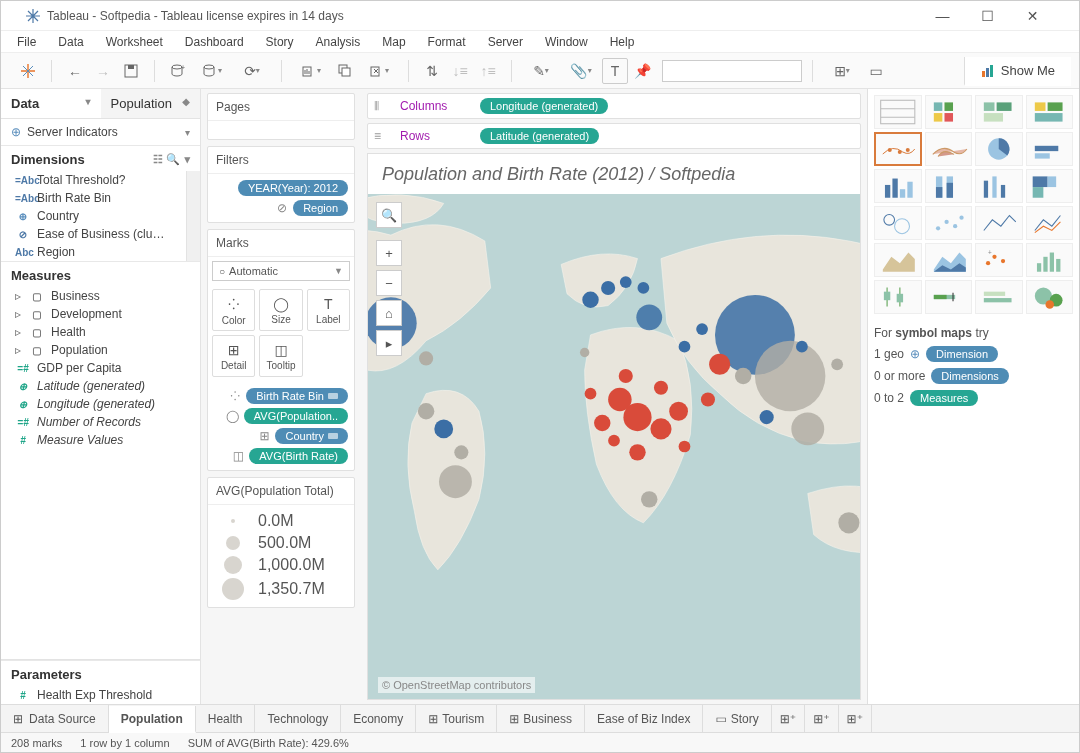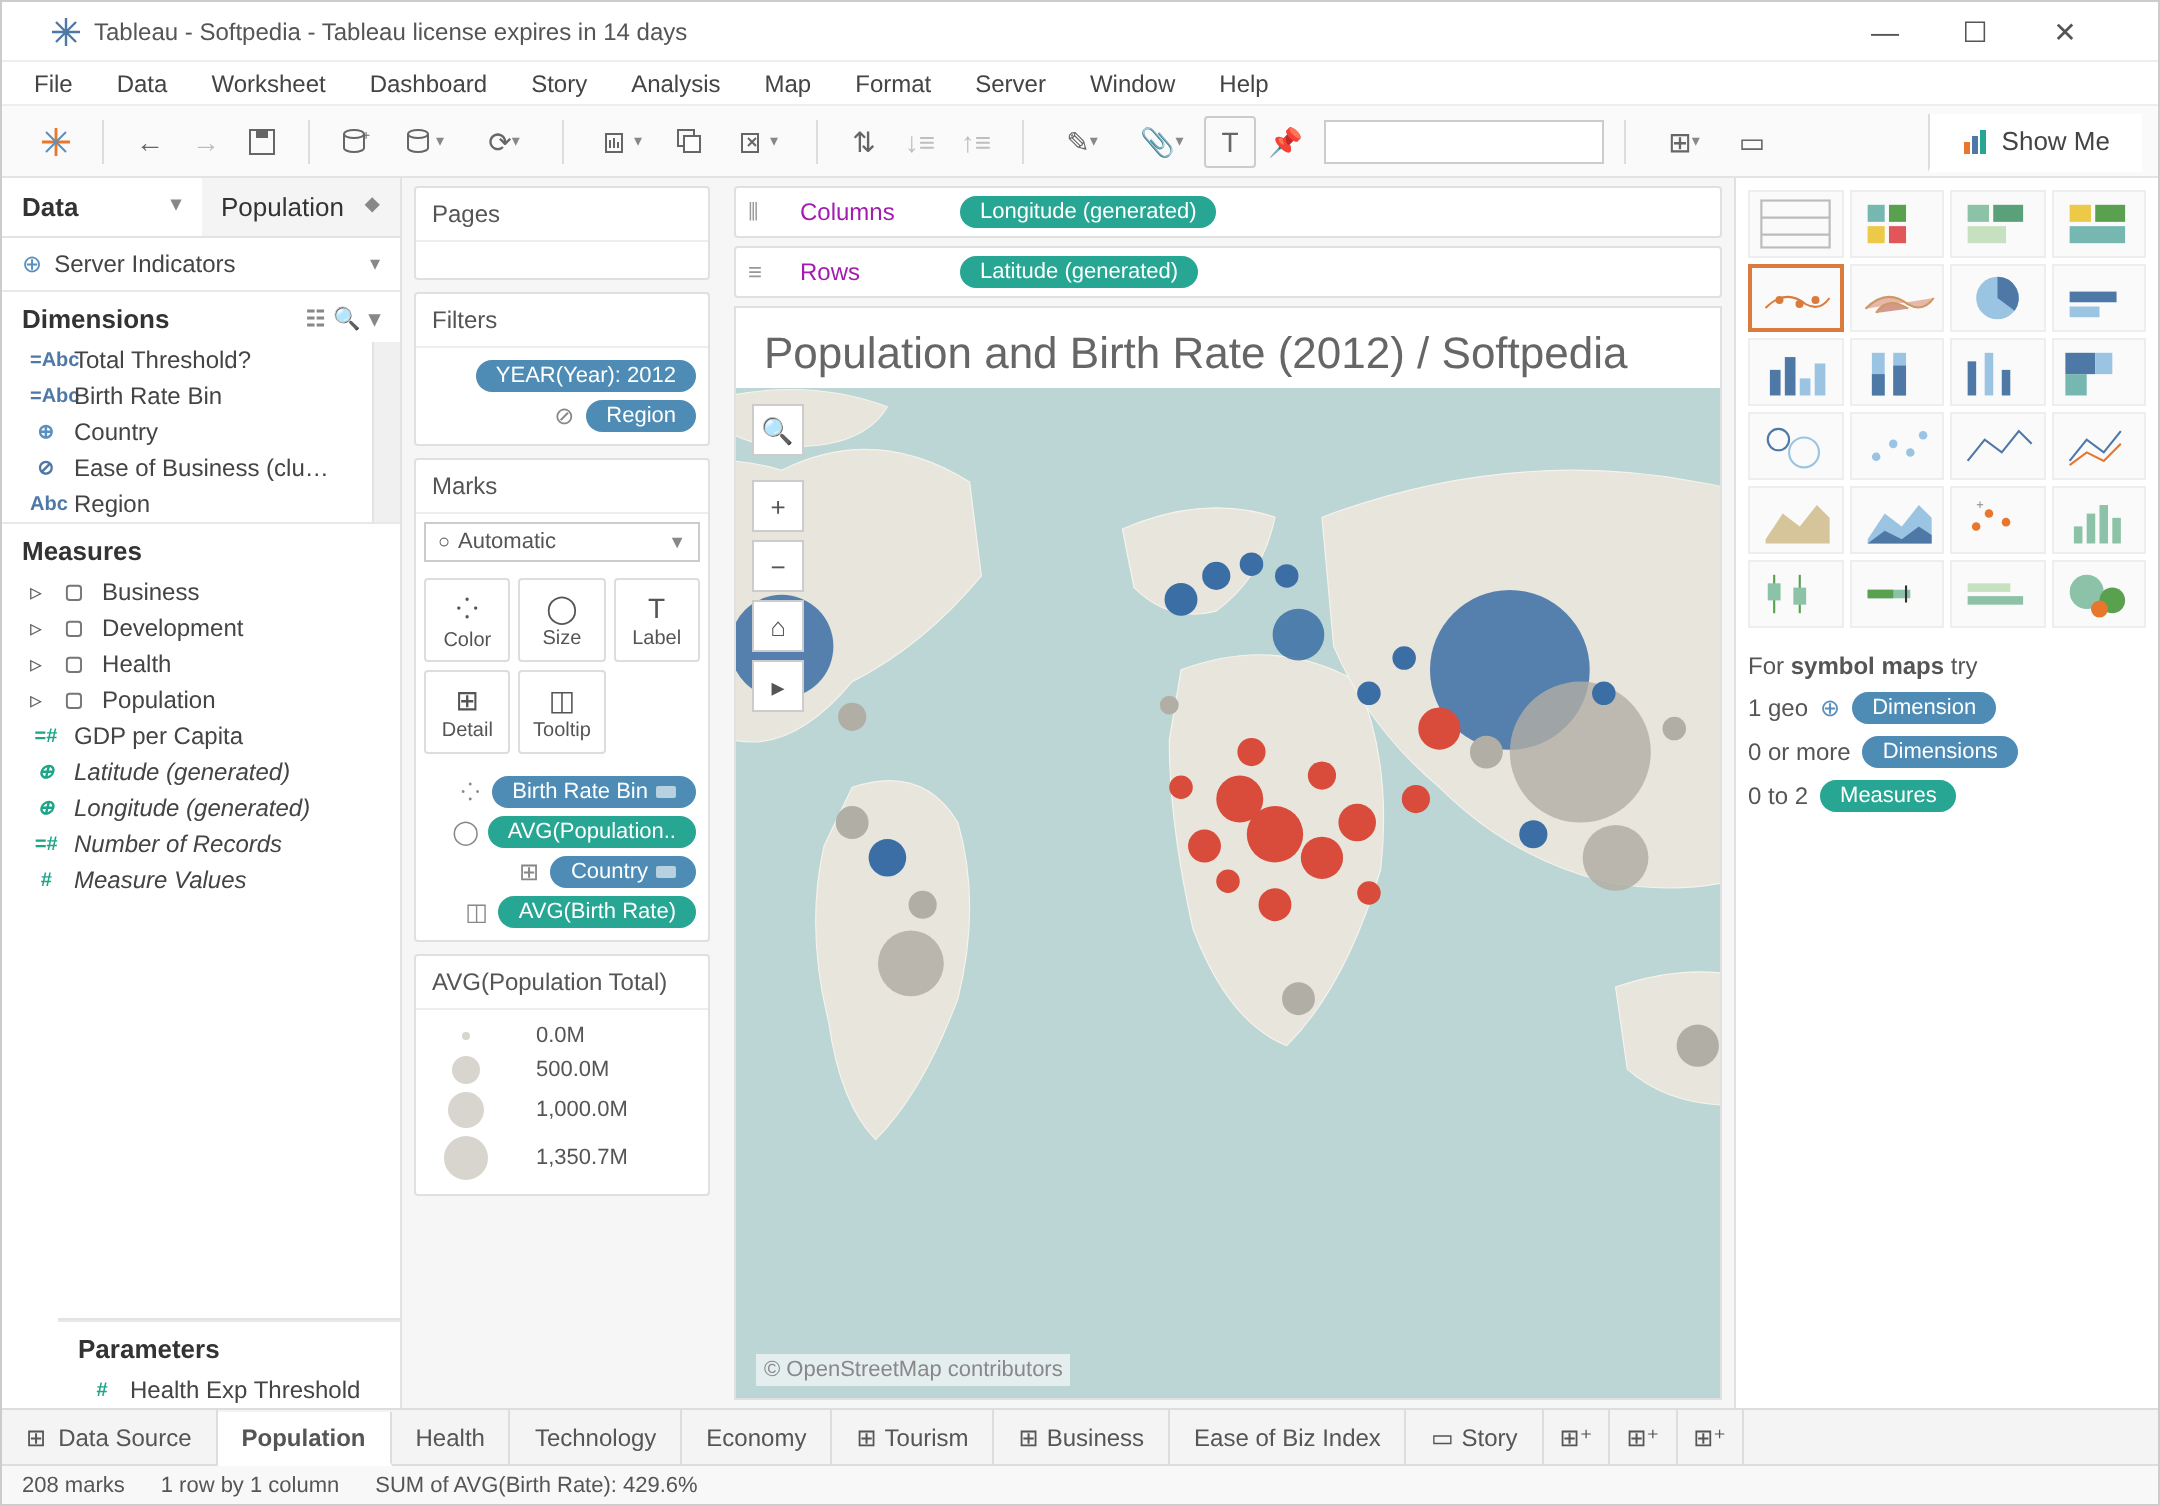--- a/index.html
+++ b/index.html
@@ -44,50 +44,50 @@
 .sb-item.italic { font-style: italic; }
 .fi { width:16px; text-align:center; font-size:10px; font-weight:600; }
 .fi.blue { color:#4e79a7; }
 .fi.teal { color:#1ea588; }
 .fi.globe { color:#5b8fbd; }
 .sb-item.folder::before { content:"▹"; color:#666; margin-right:2px; }
 .sb-item.folder .fi { color:#777; }
 .scrollhint { width:14px; background:#f0f0f0; border-left:1px solid #e3e3e3; }
 .sb-flex { display:flex; }
 .sb-listwrap { flex:1; }
-.sb-param { border-top:1px solid #e3e3e3; margin-top:auto;margin-left:28px; }
+.sb-param { border-top:1px solid #e3e3e3; margin-top:auto; }
 
 
 .shelves { width: 160px; display:flex; flex-direction:column; gap:6px; padding:4px 6px; }
 .card { background:#fff; border:1px solid #e0e0e0; border-radius:2px; }
 .card-head { padding:6px 8px; font-size:12px; color:#555; border-bottom:1px solid #eee; }
 .card-body { padding:6px; display:flex; flex-direction:column; gap:4px; }
 .pill { border-radius:10px; padding:2px 10px; font-size:11px; color:#fff; display:flex; align-items:center; gap:4px; }
 .pill.blue { background:#4e8cb5; }
 .pill.teal { background:#26a693; }
 .pill .pmenu { width:10px; height:6px; background:#fff; opacity:.6; border-radius:1px; margin-left:auto; }
 .pill-row { display:flex; align-items:center; gap:4px;justify-content:flex-end; }
 .pill-row .ricon { width:14px; color:#888; font-size:12px; text-align:center; }
 .marks-grid { display:grid; grid-template-columns:repeat(3,1fr); gap:4px; padding:4px; }
 .mbtn { border:1px solid #ddd; border-radius:2px; display:flex; flex-direction:column; align-items:center; justify-content:center; height:42px; font-size:10px; color:#555; gap:2px; }
 .mbtn .mi { font-size:14px; }
 .mselect { margin:4px; border:1px solid #ccc; padding:3px 6px; font-size:11px; display:flex; align-items:center; color:#555; }
 .mselect .dd { margin-left:auto; font-size:9px; color:#888; }
 .mselect .ci { margin-right:4px; font-size:10px; }
 
-.legend-card .lg-row { display:flex; align-items:center; gap:22px; font-size:11px; color:#555; padding:1px 6px;text-align:right; }
+.legend-card .lg-row { display:flex; align-items:center; gap:12px; font-size:16px; color:#555; padding:1px 6px;text-align:right; }
 .lg-bubble { background:#d8d5cf; border-radius:50%; }
 
 
 .mainviz { flex:1; display:flex; flex-direction:column; padding:4px 6px; min-width:0; }
 .shelfbar { background:#fff; border:1px solid #e0e0e0; border-radius:2px; margin-bottom:4px; display:flex; align-items:center; padding:4px 6px; gap:10px; }
 .shelfbar .slabel { color:#a21caf; font-size:12px; width:70px; }
 .shelfbar .sicon { width:14px; color:#999; margin-right:2px; }
 .viz { flex:1; background:#fff; border:1px solid #e0e0e0; position:relative; overflow:hidden; }
-.viz-title { font-size:22px; color:#666; padding:10px 14px; }
+.viz-title { font-size:18px; color:#666; padding:10px 14px;font-style:italic; }
 .mapwrap { position:absolute; left:0; right:0; top:40px; bottom:0; background:#bcd5d5; }
 .mapctrl { position:absolute; left:8px; top:8px; display:flex; flex-direction:column; gap:4px; z-index:5; }
 .mcbtn { width:26px; height:26px; background:#fff; border:1px solid #ccc; display:flex; align-items:center; justify-content:center; font-size:13px; color:#555; }
 .map-attrib { position:absolute; left:10px; bottom:6px; font-size:11px; color:#888; background:rgba(255,255,255,.6); padding:2px 4px; }
 .mapsvg { width:100%; height:100%; display:block; }
 
 
 .showme { width:212px; background:#fff; border-left:1px solid #e0e0e0; padding:6px; display:flex; flex-direction:column; }
 .sm-grid { display:grid; grid-template-columns:repeat(4,1fr); gap:3px; }
 .sm-cell { height:34px; border:1px solid #eee; background:#fafafa; display:flex; align-items:center; justify-content:center; }

